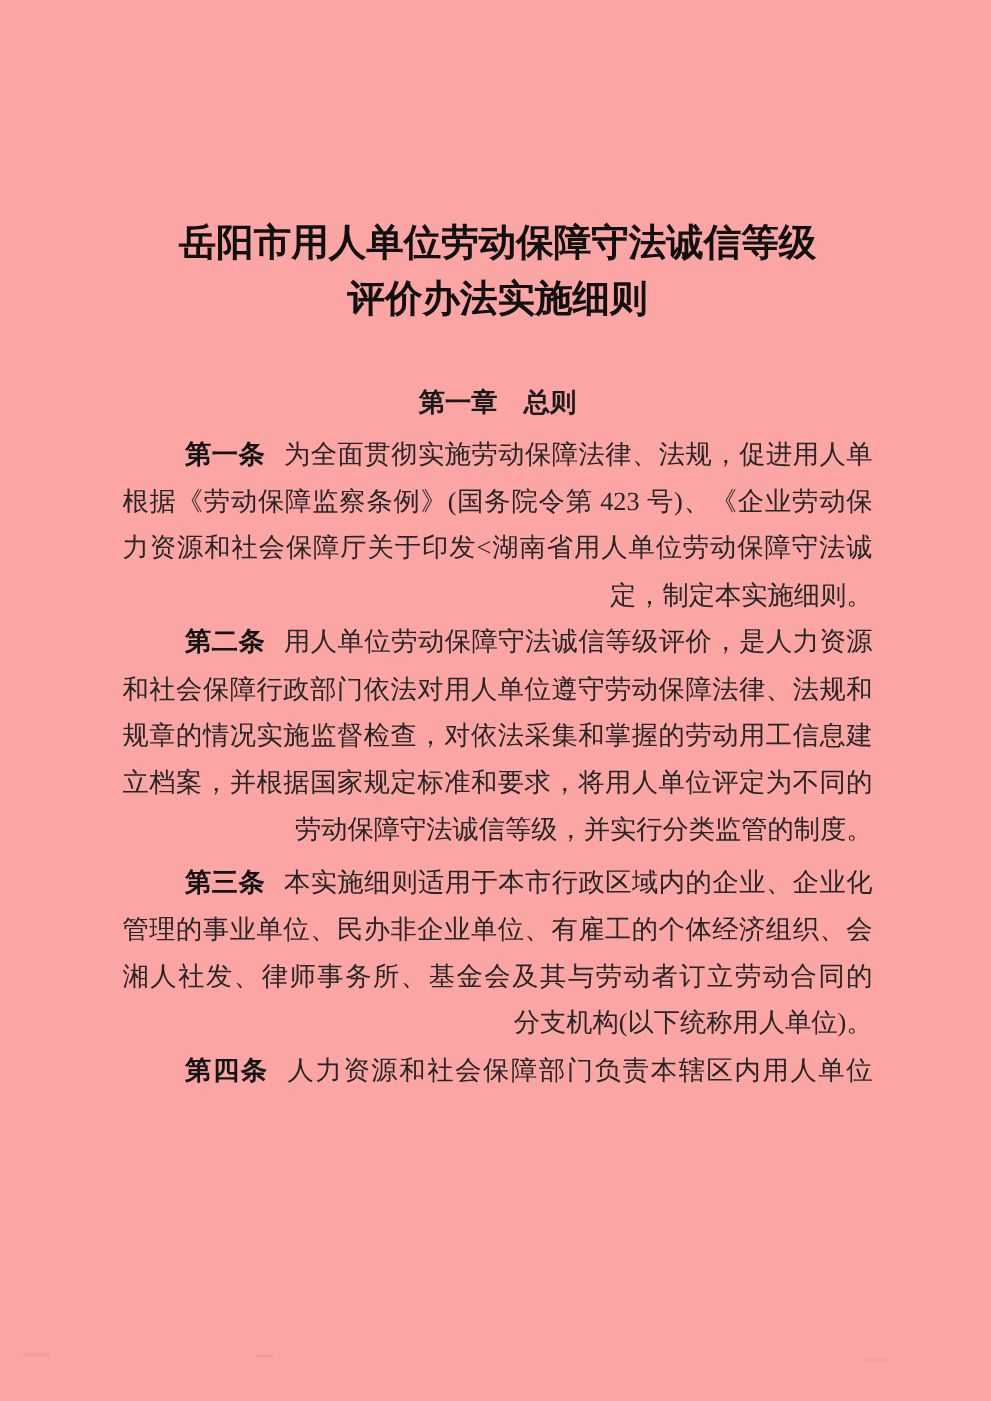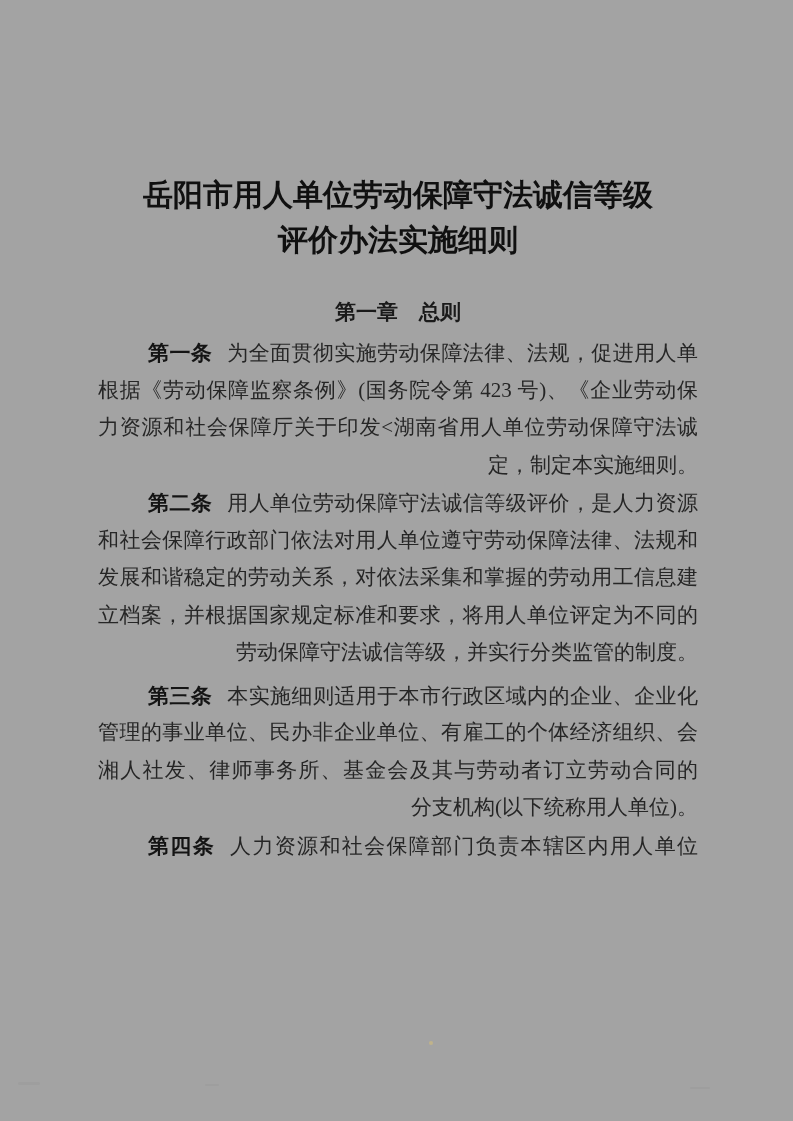--- a/index.html
+++ b/index.html
@@ -4,40 +4,40 @@
 <style>
   html, body { margin: 0; padding: 0; }
   body {
     background: #ffffff;
     font-family: "Liberation Serif", "DejaVu Serif", serif;
   }
   .page {
     position: relative;
     width: 793px;
     height: 1121px;
-    background: #a3a3a3;
+    background: #fca5a5;
     overflow: hidden;
     color: #1f1f1f;
   }
   .doc {
     width: 600px;
     margin-left: 98px;
     padding-top: 172px;
   }
   .title {
     text-align: center;
     font-size: 30px;
     line-height: 45px;
     font-weight: 700;
     color: #101010;
     letter-spacing: 0px;
     font-family: "Liberation Serif", "DejaVu Serif", serif;
   }
   .chapter {
-    margin-top: 35px;
+    margin-top: 46px;
     text-align: center;
     font-size: 21px;
     line-height: 30px;
     font-weight: 700;
     color: #1a1a1a;
     font-family: "Liberation Sans", "DejaVu Sans", sans-serif;
   }
   .body-text { margin-top: 7px; }
   .para { margin: 0; }
   .para.gap-before { margin-top: 5px; }
@@ -91,21 +91,21 @@
 
     <div class="para">
           <div class="line first full"><span class="label">第一条</span>为全面贯彻实施劳动保障法律、法规，促进用人单</div>
           <div class="line full">根据《劳动保障监察条例》(国务院令第 423 号)、《企业劳动保</div>
           <div class="line full">力资源和社会保障厅关于印发&lt;湖南省用人单位劳动保障守法诚</div>
           <div class="line">定，制定本实施细则。</div>
         </div>
         <div class="para">
           <div class="line first full"><span class="label">第二条</span>用人单位劳动保障守法诚信等级评价，是人力资源</div>
           <div class="line full">和社会保障行政部门依法对用人单位遵守劳动保障法律、法规和</div>
-          <div class="line full">发展和谐稳定的劳动关系，对依法采集和掌握的劳动用工信息建</div>
+          <div class="line full">规章的情况实施监督检查，对依法采集和掌握的劳动用工信息建</div>
           <div class="line full">立档案，并根据国家规定标准和要求，将用人单位评定为不同的</div>
           <div class="line">劳动保障守法诚信等级，并实行分类监管的制度。</div>
         </div>
         <div class="para gap-before">
           <div class="line first full"><span class="label">第三条</span>本实施细则适用于本市行政区域内的企业、企业化</div>
           <div class="line full">管理的事业单位、民办非企业单位、有雇工的个体经济组织、会</div>
           <div class="line full">湘人社发、律师事务所、基金会及其与劳动者订立劳动合同的</div>
           <div class="line">分支机构(以下统称用人单位)。</div>
         </div>
         <div class="para">

